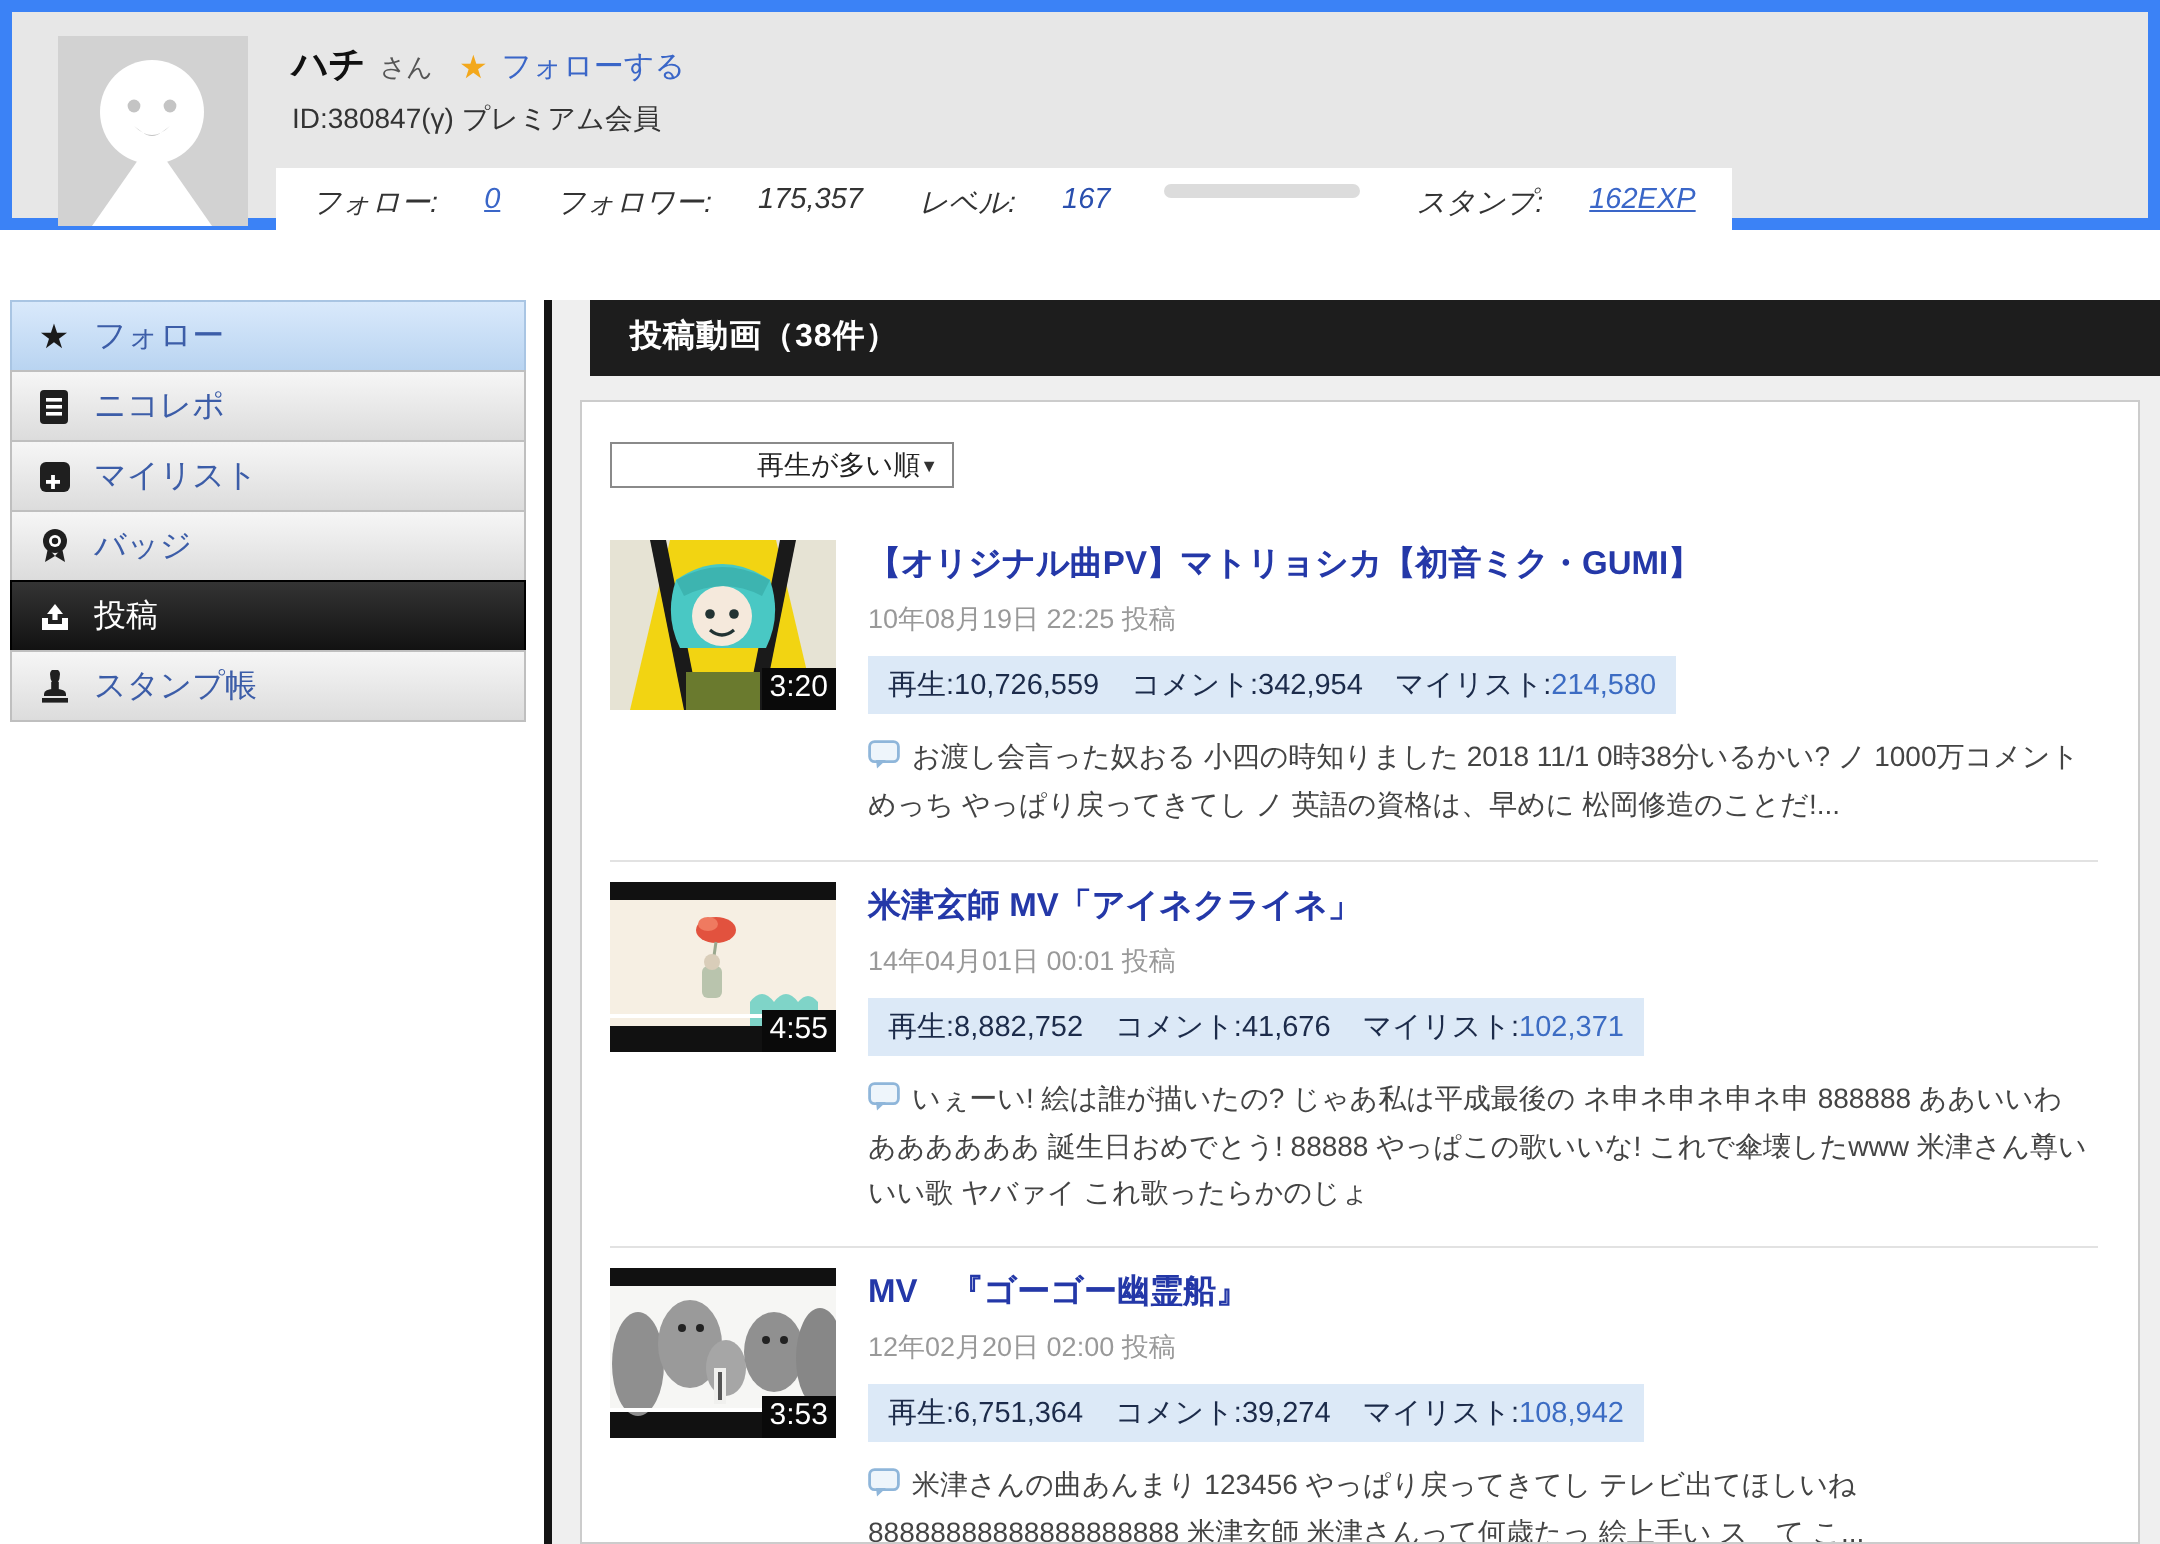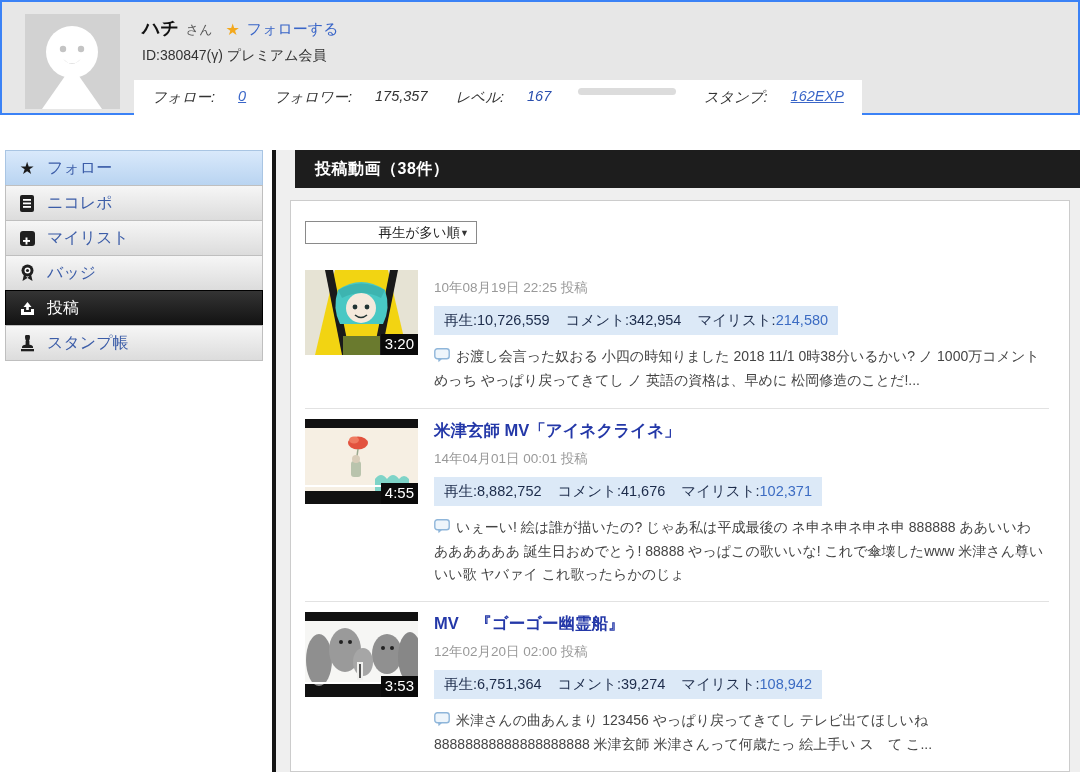--- a/index.html
+++ b/index.html
@@ -5,21 +5,21 @@
   * { margin:0; padding:0; box-sizing:border-box; }
   html,body { width:1080px; height:772px; }
   body {
     position:relative; background:#fff; overflow:hidden;
     font-family:"Liberation Sans","DejaVu Sans",sans-serif; color:#333;
   }
 
   
   .profile-header {
     position:absolute; left:0; top:0; width:1080px; height:115px;
-    background:#e7e7e7; border:2px solid #3b82f6;
+    background:#e7e7e7; border:6px solid #3b82f6;
   }
   .avatar-box { position:absolute; left:23px; top:12px; width:95px; height:95px; background:#d2d2d2; }
   .name-row { position:absolute; left:140px; top:14px; display:flex; align-items:baseline; gap:7px; }
   .user-name { font-size:18px; font-weight:bold; color:#111; }
   .user-honorific { font-size:13px; color:#555; }
   .follow-star { color:#f3a81c; font-size:16px; position:relative; top:1px; margin-left:6px; }
   .follow-link { font-size:15px; color:#3a66c8; text-decoration:none; }
   .id-row { position:absolute; left:140px; top:45px; font-size:14px; color:#333; }
   .stats-strip {
     position:absolute; left:132px; top:78px; height:35px; background:#fff;
@@ -214,20 +214,21 @@
             <circle cx="56" cy="38" r="15" fill="#f5e9dc"></circle>
             <circle cx="50" cy="37" r="2.4" fill="#233"></circle>
             <circle cx="62" cy="37" r="2.4" fill="#233"></circle>
             <path d="M50 45 q6 5 12 0" stroke="#233" stroke-width="1.6" fill="none"></path>
             <path d="M33 20 q23 -13 47 0 l-4 8 q-19 -10 -39 0 z" fill="#3db4b0"></path>
             <rect x="38" y="66" width="37" height="19" fill="#6a7a2e"></rect>
           </svg>
           <span class="time-badge">3:20</span>
         </div>
         <div class="details">
+          <a class="video-title" href="#">【オリジナル曲PV】マトリョシカ【初音ミク・GUMI】</a>
           <div class="video-date">10年08月19日 22:25 投稿</div>
           <div class="video-stats">
             <span><span>再生:</span><span>10,726,559</span></span>
             <span><span>コメント:</span><span>342,954</span></span>
             <span><span>マイリスト:</span><span class="mylist-val">214,580</span></span>
           </div>
           <div class="comment-row">
             <span class="bubble-icon">
               <svg width="16" height="15" viewBox="0 0 16 15">
                   <rect x="0.8" y="0.8" width="14.4" height="10" rx="2.5" fill="#eef5fb" stroke="#8fb6da" stroke-width="1.4"></rect>

